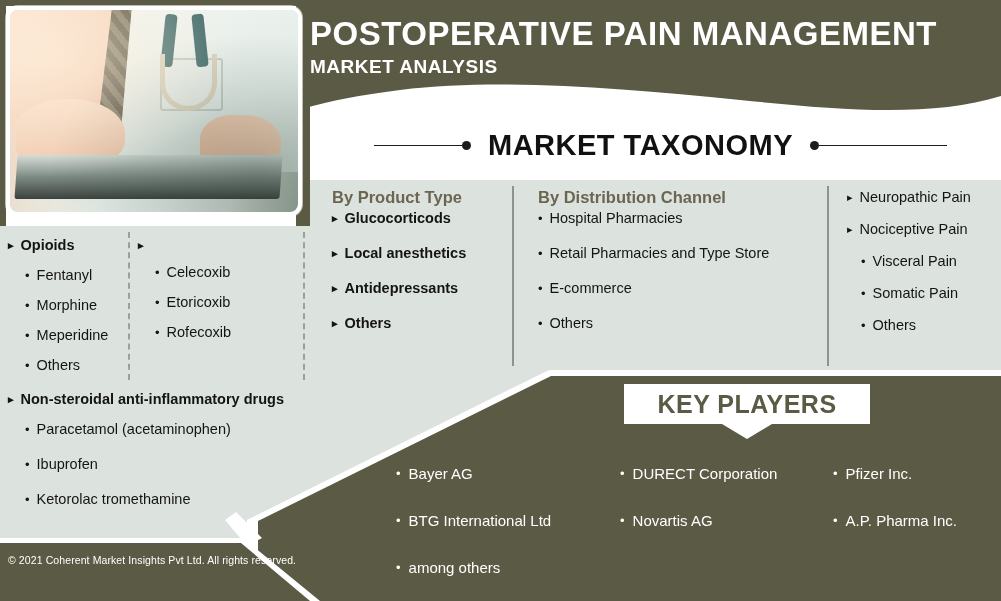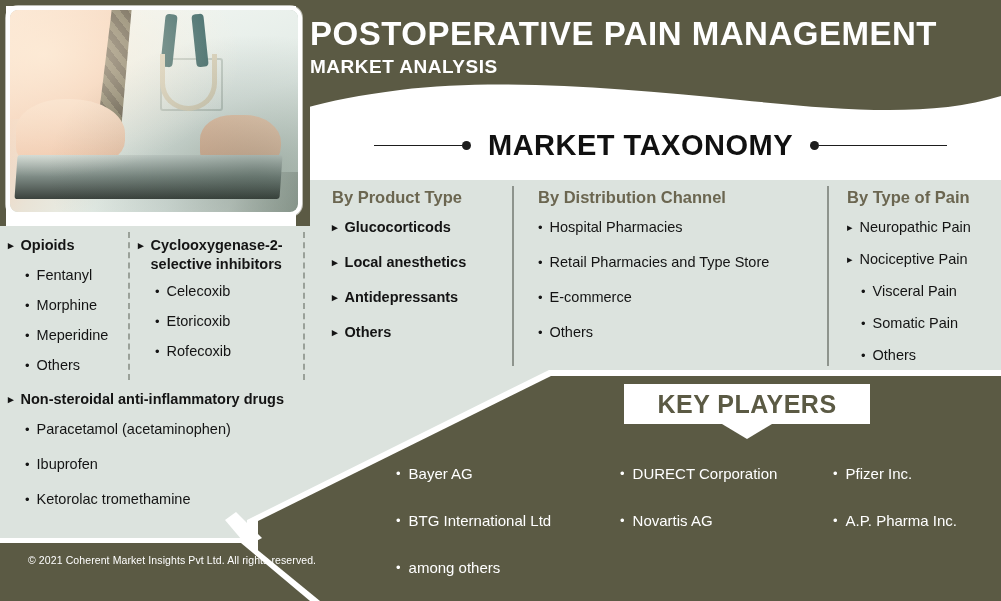--- a/index.html
+++ b/index.html
@@ -70,21 +70,21 @@
               display:flex; align-items:center; justify-content:center; }
   .tax-line { height:1px; background:#1d1d1d; flex: 0 0 auto; }
   .tax-line.l { width: 88px; }
   .tax-line.r { width: 128px; }
   .tax-dot { width: 9px; height: 9px; border-radius: 50%; background:#1d1d1d; flex:0 0 auto; }
   .tax-title { font-size: 29px; font-weight: 700; color:#111111; letter-spacing: .5px;
                white-space: nowrap; padding: 0 17px; }
 
   
   .col { position: absolute; }
-  .col-title { font-size: 16.5px; font-weight: 700; color:#6B6650; margin-bottom: 11px; }
+  .col-title { font-size: 16.5px; font-weight: 700; color:#6B6650; margin-bottom: 2px; }
 
   .li { display:flex; align-items:flex-start; font-size: 14.5px; color:#141414;
         line-height: 19px; margin-bottom: 11px; }
   .li .bl { flex: 0 0 auto; margin-right: 7px; line-height: 19px; }
   .li.arrow .bl { font-size: 11px; }
   .li.bold { font-weight: 700; }
   .li.dot .bl { font-size: 13px; }
 
   .divider-solid { position:absolute; width:2px; background:#8e948d; }
   .divider-dash  { position:absolute; width:0; border-left:2px dashed #9aa199; }
@@ -99,21 +99,21 @@
     position:absolute; left: 722px; top: 424px; width: 0; height: 0;
     border-left: 25px solid transparent; border-right: 25px solid transparent;
     border-top: 15px solid #ffffff;
   }
   .kp-col { position:absolute; }
   .kp-item { display:flex; align-items:flex-start; color:#ffffff; font-size: 15px;
              line-height: 20px; margin-bottom: 27px; white-space: nowrap; }
   .kp-item .bl { margin-right: 8px; font-size: 13px; }
 
   .footer { position:absolute; left: 8px; top: 554px; color:#ffffff;
-            font-size: 10.5px; letter-spacing: .1px; margin-left: 20px; }
+            font-size: 10.5px; letter-spacing: .1px; }
 </style>
 </head>
 <body>
 
 <div id="canvas">
 
   <svg id="shapes" viewBox="0 0 1001 601" preserveAspectRatio="none">
 
     <rect x="0" y="0" width="1001" height="601" fill="#DCE3DE"></rect>
 
@@ -195,24 +195,20 @@
       <div class="li dot">
         <span class="bl">•</span>
         <span>Others</span>
       </div>
     </div>
   </div>
 
   <div class="col" style="left:138px; top:236px; width:162px;">
     <div class="li arrow bold" style="margin-bottom:8px;">
       <span class="bl">▸</span>
-      <span>
-        <span>Cyclooxygenase-2-</span><br>
-        <span>selective inhibitors</span>
-      </span>
     </div>
     <div style="padding-left:17px;">
       <div class="li dot">
         <span class="bl">•</span>
         <span>Celecoxib</span>
       </div>
       <div class="li dot">
         <span class="bl">•</span>
         <span>Etoricoxib</span>
       </div>
@@ -278,21 +274,20 @@
       <span class="bl">•</span>
       <span>E-commerce</span>
     </div>
     <div class="li dot">
       <span class="bl">•</span>
       <span>Others</span>
     </div>
   </div>
 
   <div class="col" style="left:847px; top:188px; width:154px;">
-    <div class="col-title">By Type of Pain</div>
     <div class="li arrow" style="margin-bottom:13px;">
       <span class="bl">▸</span>
       <span>Neuropathic Pain</span>
     </div>
     <div class="li arrow" style="margin-bottom:13px;">
       <span class="bl">▸</span>
       <span>Nociceptive Pain</span>
     </div>
     <div style="padding-left:14px;">
       <div class="li dot" style="margin-bottom:13px;">

